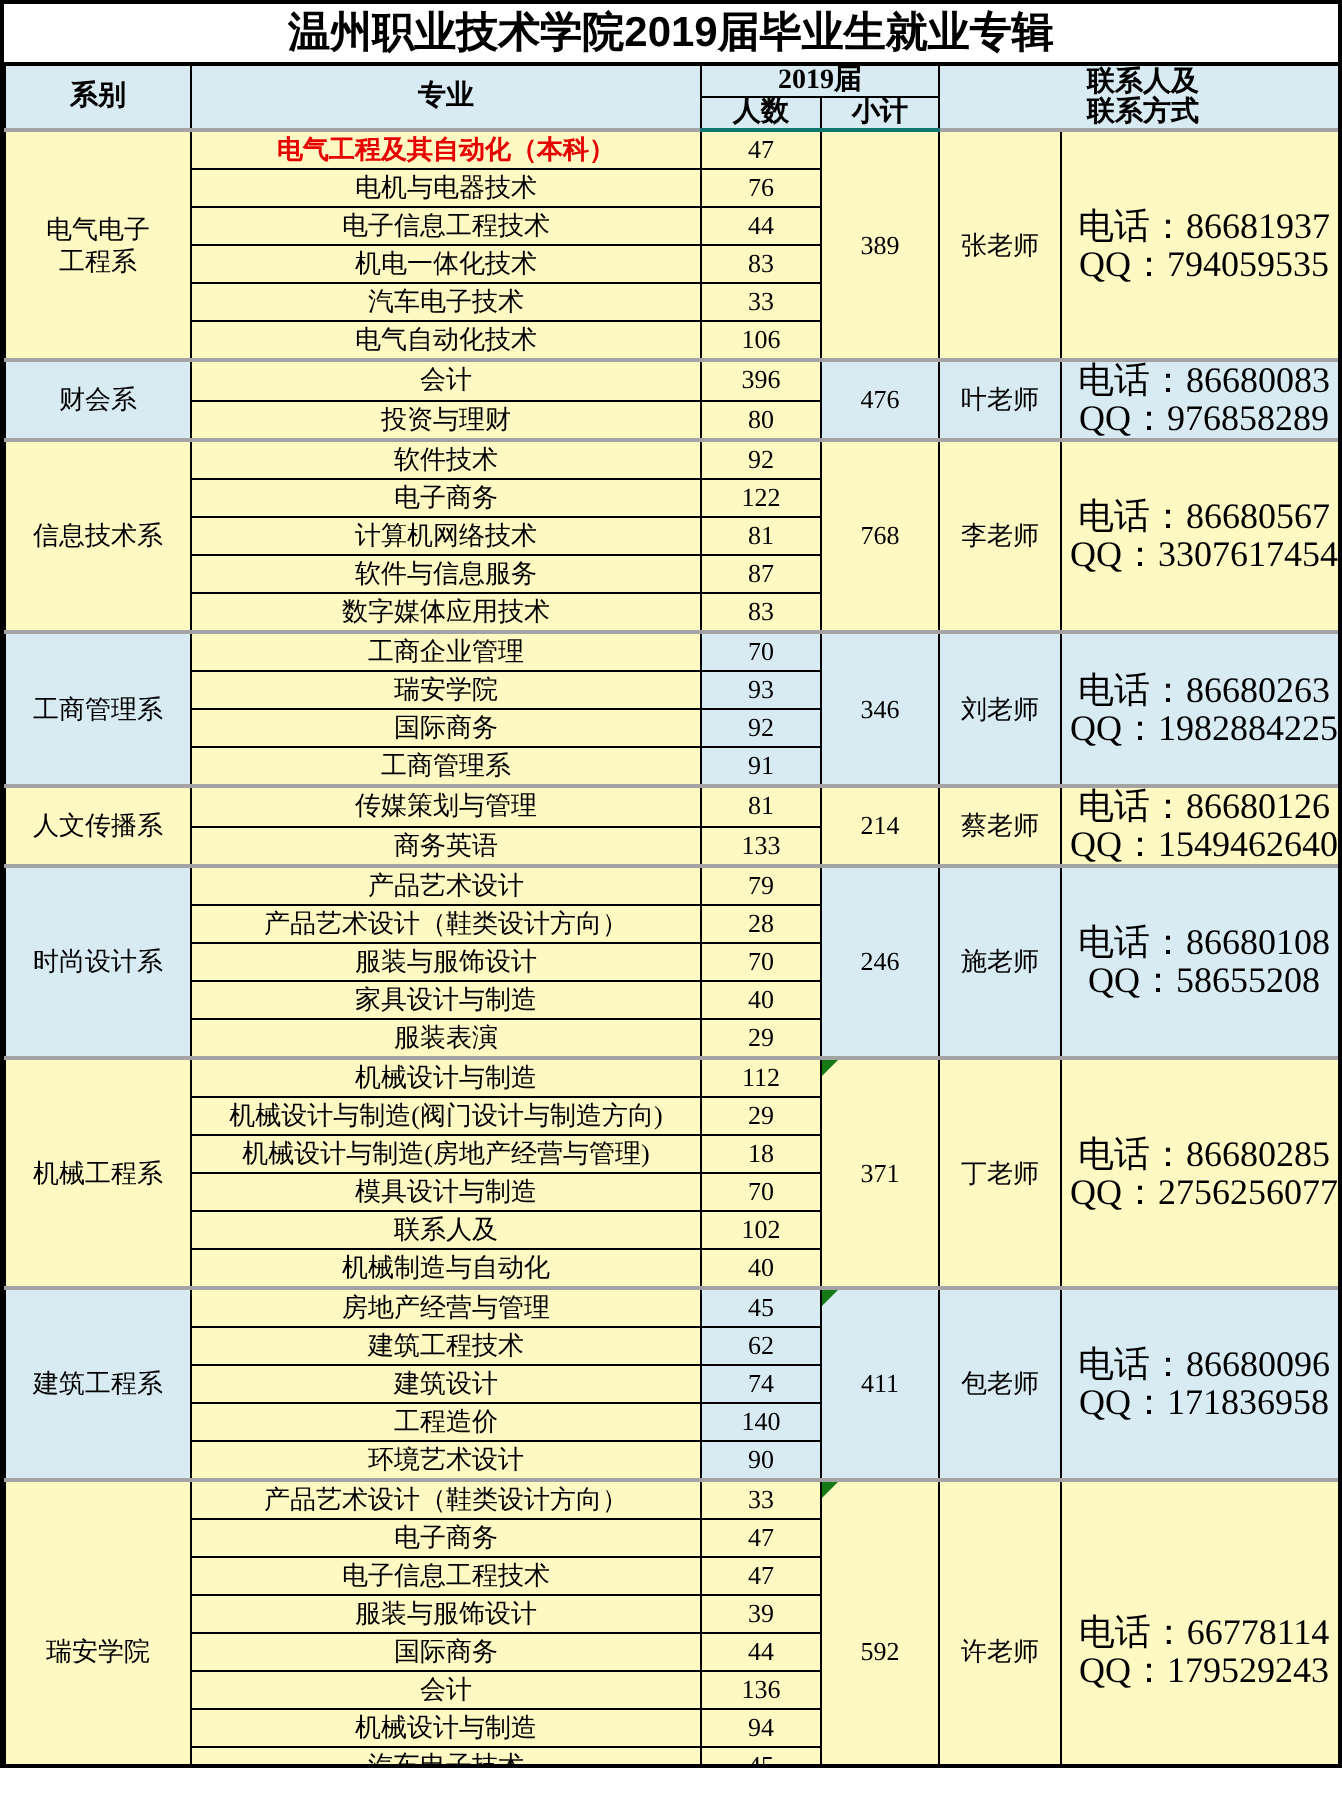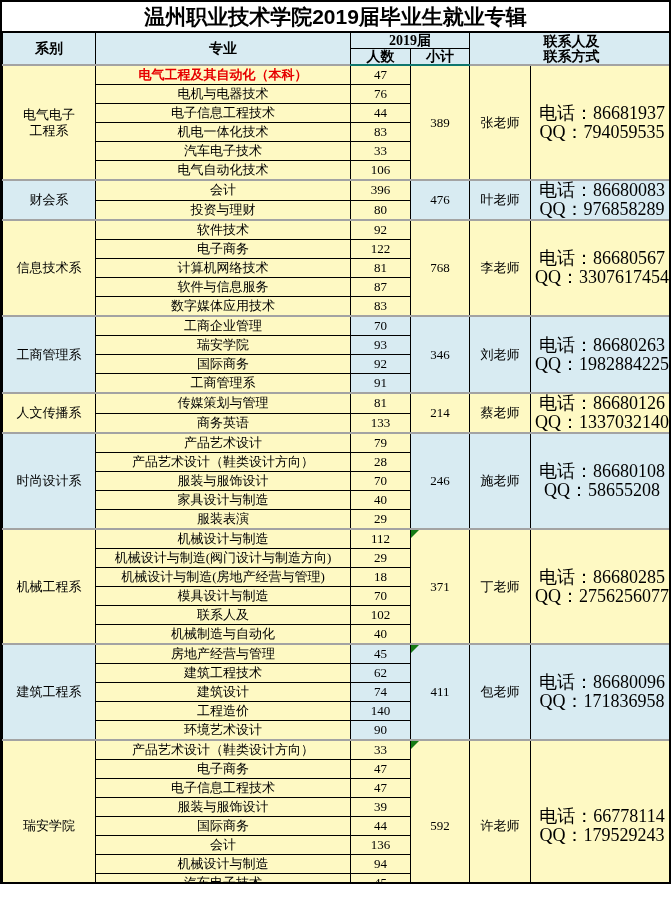--- a/index.html
+++ b/index.html
@@ -166,21 +166,21 @@
           <td class="num tint">91</td>
         </tr>
         <tr class="section-start">
           <td rowspan="2" class="dept">人文传播系</td>
           <td class="major">传媒策划与管理</td>
           <td class="num">81</td>
           <td rowspan="2" class="subtotal"><span>214</span></td>
           <td rowspan="2">蔡老师</td>
           <td rowspan="2" class="contact">
             <div>电话：86680126</div>
-            <div>QQ：1337032140</div>
+            <div>QQ：1549462640</div>
           </td>
         </tr>
         <tr>
           <td class="major">商务英语</td>
           <td class="num">133</td>
         </tr>
         <tr class="section-start">
           <td rowspan="5" class="dept tint">时尚设计系</td>
           <td class="major">产品艺术设计</td>
           <td class="num">79</td>

